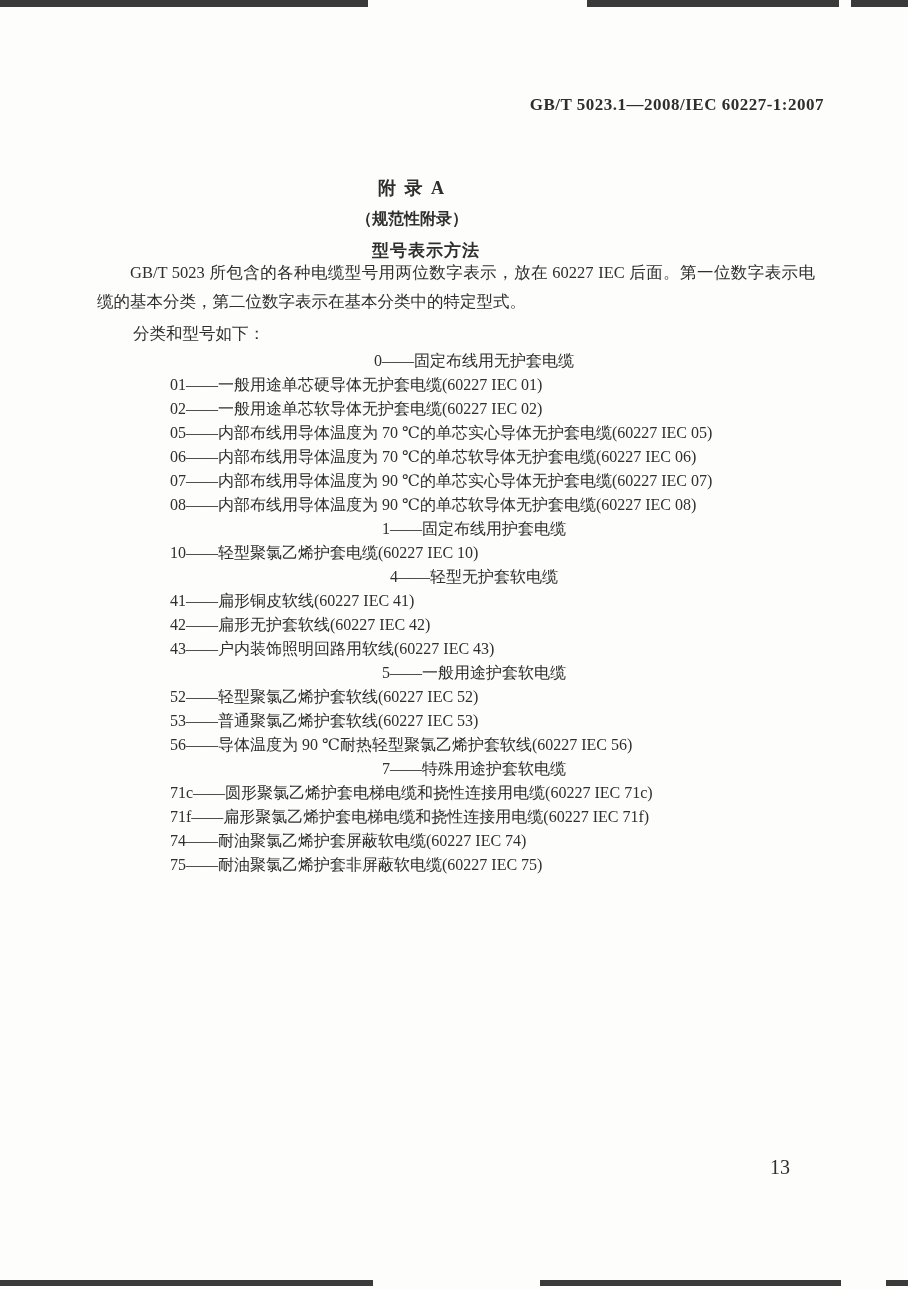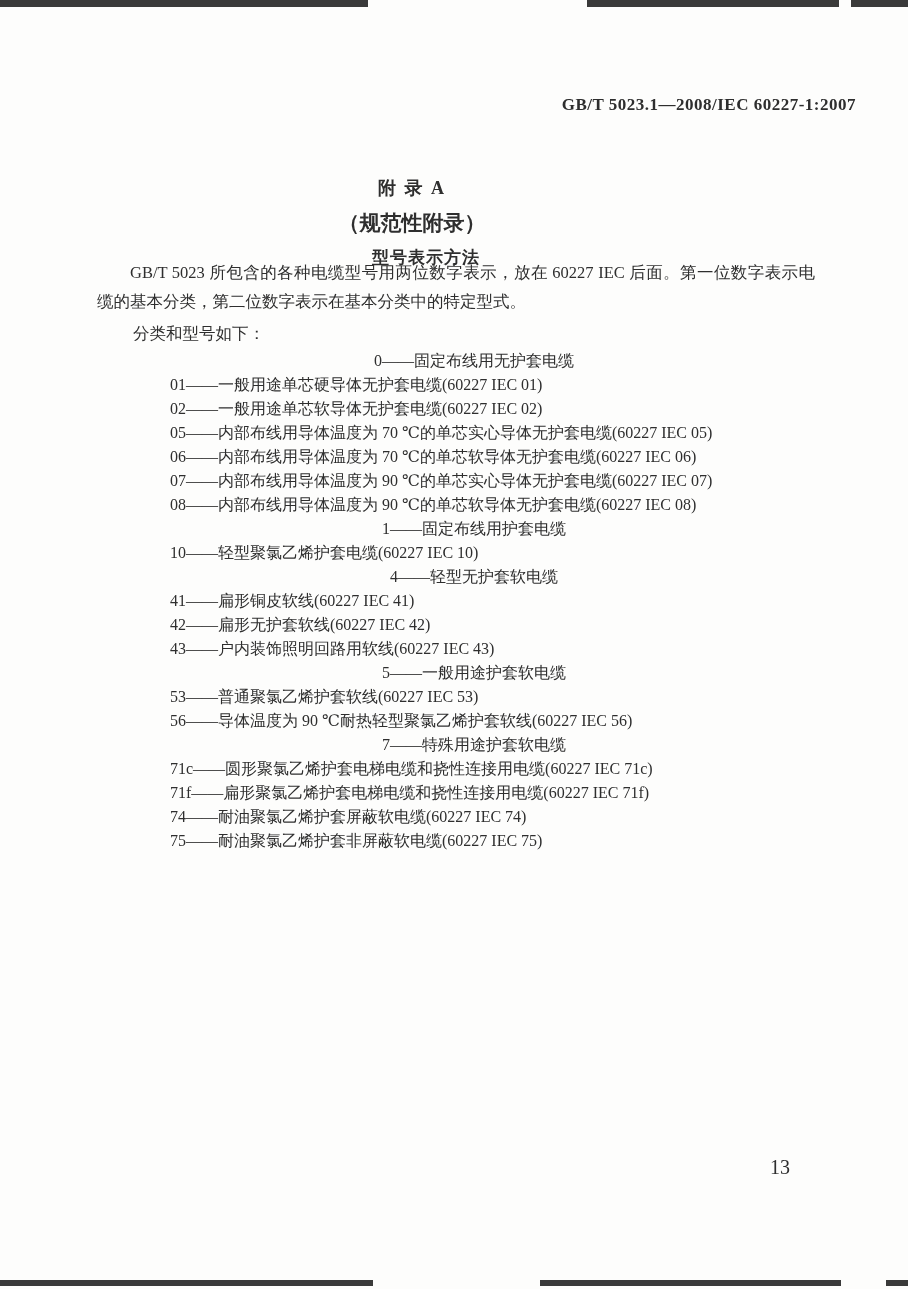--- a/index.html
+++ b/index.html
@@ -26,39 +26,38 @@
   .tb1 { left: 0;   width: 368px; }
   .tb2 { left: 587px; width: 252px; }
   .tb3 { left: 851px; width: 57px; }
   .bb1 { left: 0;   width: 373px; }
   .bb2 { left: 540px; width: 301px; }
   .bb3 { left: 886px; width: 22px; }
 
   .doc-header {
     position: absolute;
     top: 95px;
-    left: 0;
+    left: 12px;
     width: 812px;
     text-align: right;
     font-weight: bold;
     font-size: 17px;
     letter-spacing: 0.5px;
     white-space: nowrap;
-    padding-left: 44px;
   }
   .titles {
     position: absolute;
     top: 176px;
     left: 0;
     width: 824px;
     text-align: center;
     font-weight: bold;
   }
   .appendix-title   { font-size: 18px; letter-spacing: 2px; }
-  .appendix-subtitle{ font-size: 21px; margin-top: 9px; }
+  .appendix-subtitle{ font-size: 16px; margin-top: 9px; }
   .appendix-heading { font-size: 17px; margin-top: 9px; letter-spacing: 1px; padding-left: 28px; }
 
   .content {
     position: absolute;
     top: 258px;
     left: 97px;
     width: 718px;
     font-size: 16.5px;
   }
   .intro-paragraph {
@@ -119,20 +118,21 @@
       <div class="item level1">06——内部布线用导体温度为 70 ℃的单芯软导体无护套电缆(60227 IEC 06)</div>
       <div class="item level1">07——内部布线用导体温度为 90 ℃的单芯实心导体无护套电缆(60227 IEC 07)</div>
       <div class="item level1">08——内部布线用导体温度为 90 ℃的单芯软导体无护套电缆(60227 IEC 08)</div>
       <div class="item level0">1——固定布线用护套电缆</div>
       <div class="item level1">10——轻型聚氯乙烯护套电缆(60227 IEC 10)</div>
       <div class="item level0">4——轻型无护套软电缆</div>
       <div class="item level1">41——扁形铜皮软线(60227 IEC 41)</div>
       <div class="item level1">42——扁形无护套软线(60227 IEC 42)</div>
       <div class="item level1">43——户内装饰照明回路用软线(60227 IEC 43)</div>
       <div class="item level0">5——一般用途护套软电缆</div>
+      <div class="item level1">52——轻型聚氯乙烯护套软线(60227 IEC 52)</div>
       <div class="item level1">53——普通聚氯乙烯护套软线(60227 IEC 53)</div>
       <div class="item level1">56——导体温度为 90 ℃耐热轻型聚氯乙烯护套软线(60227 IEC 56)</div>
       <div class="item level0">7——特殊用途护套软电缆</div>
       <div class="item level1">71c——圆形聚氯乙烯护套电梯电缆和挠性连接用电缆(60227 IEC 71c)</div>
       <div class="item level1">71f——扁形聚氯乙烯护套电梯电缆和挠性连接用电缆(60227 IEC 71f)</div>
       <div class="item level1">74——耐油聚氯乙烯护套屏蔽软电缆(60227 IEC 74)</div>
       <div class="item level1">75——耐油聚氯乙烯护套非屏蔽软电缆(60227 IEC 75)</div>
     </div>
 </div>
 

